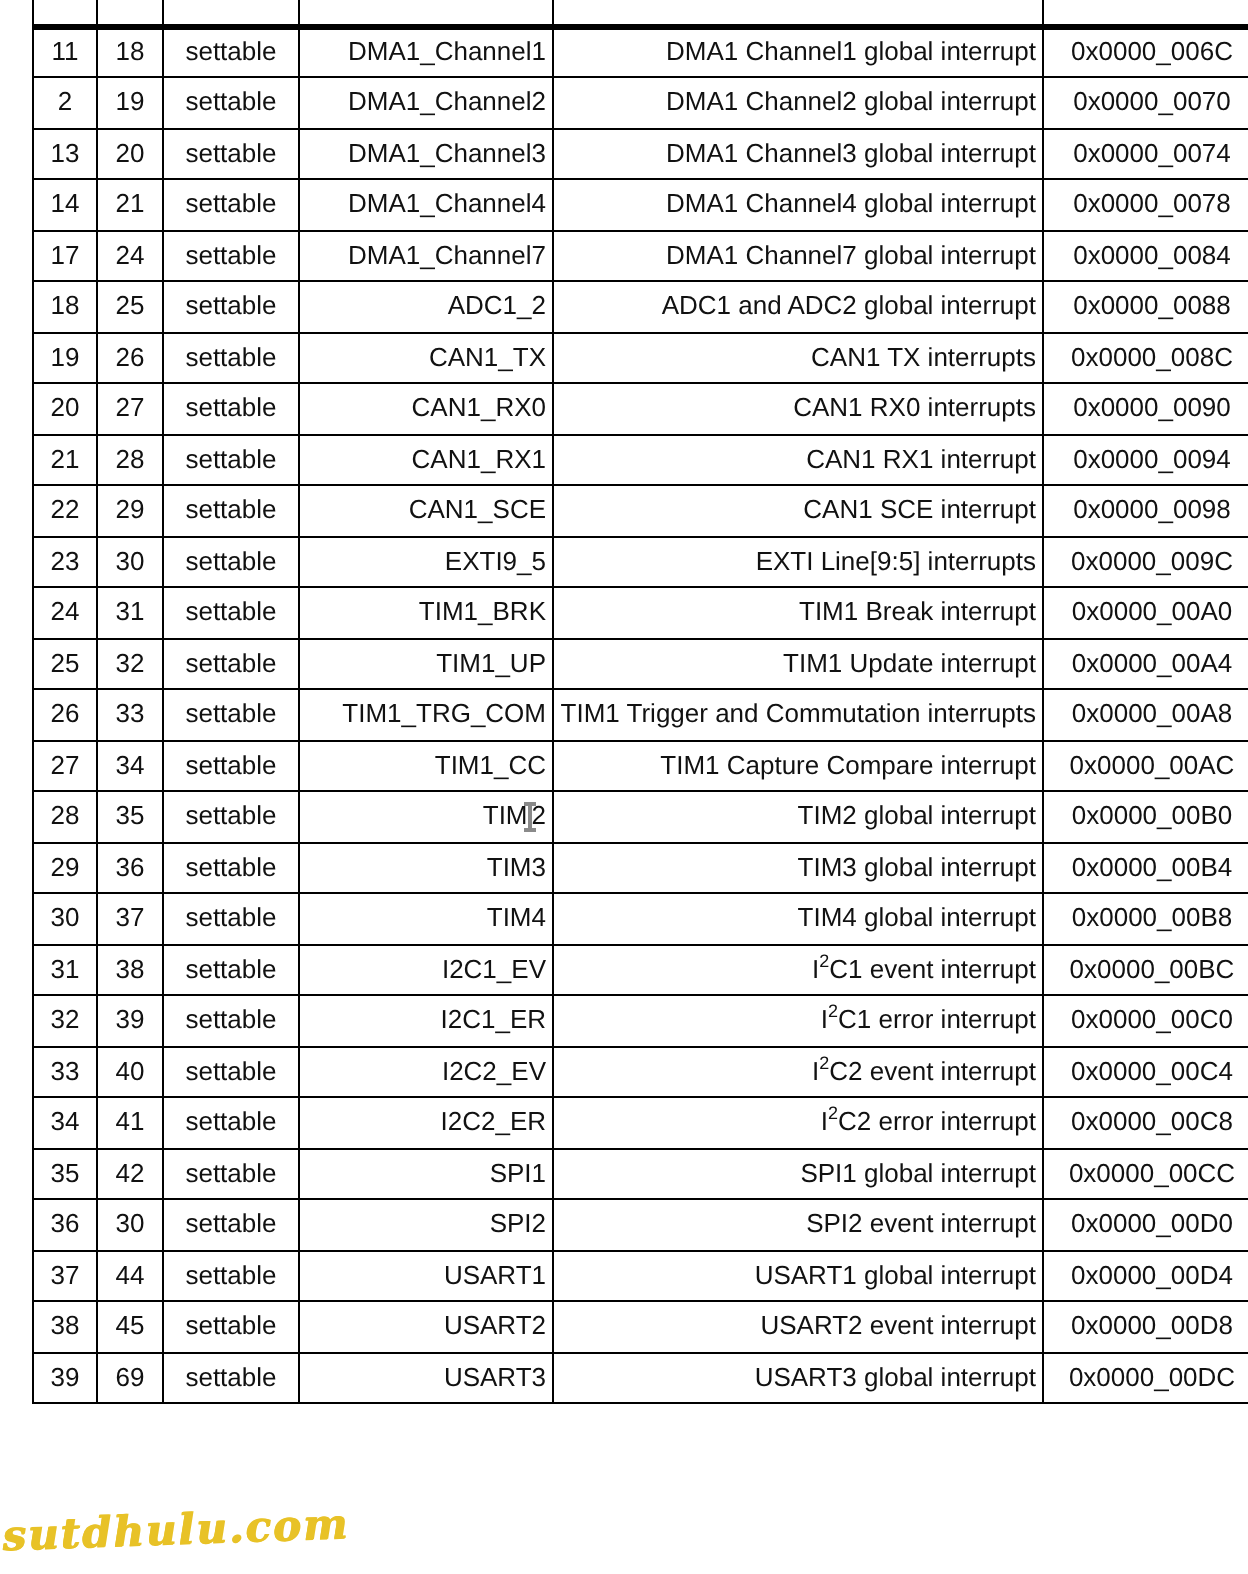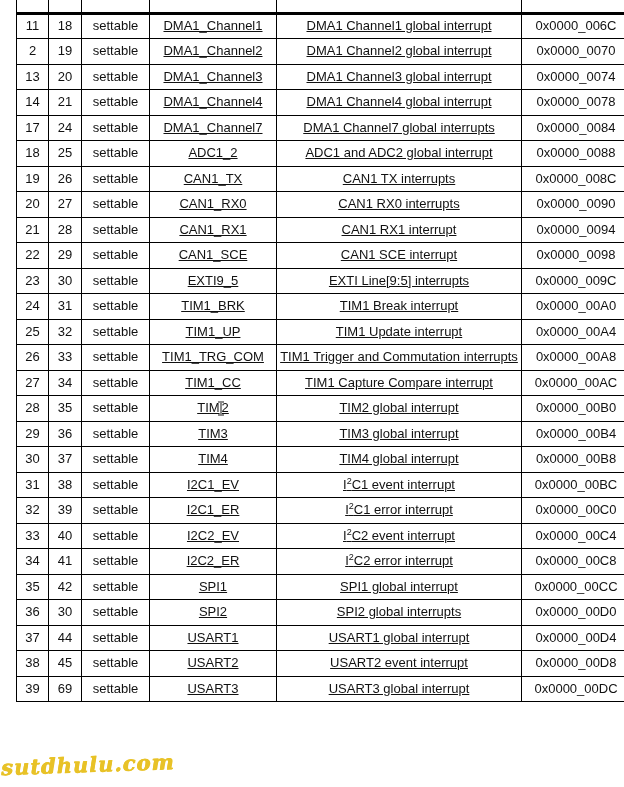--- a/index.html
+++ b/index.html
@@ -23,21 +23,21 @@
     font-size: 13px;
     line-height: 16px;
     vertical-align: middle;
     overflow: hidden;
     padding: 2px 3px;
   }
   tr.partial-row { height: 13px; }
   tr.partial-row td { border-top: none; border-bottom: 3px solid #000000; }
   tr.data-row { height: 25.5px; }
   td.center { text-align: center; }
-  td.left { text-align: center; padding-left: 7px; padding-right: 6px; text-decoration: underline; }
+  td.left { text-align: right; padding-left: 7px; padding-right: 6px; }
   sup { font-size: 9px; line-height: 0; vertical-align: super; }
   
   .ibeam {
     display: inline-block;
     position: relative;
     width: 2px; height: 15px;
     background: #8a8a8a;
     vertical-align: middle;
     margin: 0 0 0 0;
   }
@@ -115,21 +115,21 @@
         <td class="center">settable</td>
         <td class="left">DMA1_Channel4</td>
         <td class="left">DMA1 Channel4 global interrupt</td>
         <td class="center">0x0000_0078</td>
       </tr>
       <tr class="data-row">
         <td class="center">17</td>
         <td class="center">24</td>
         <td class="center">settable</td>
         <td class="left">DMA1_Channel7</td>
-        <td class="left">DMA1 Channel7 global interrupts</td>
+        <td class="left">DMA1 Channel7 global interrupt</td>
         <td class="center">0x0000_0084</td>
       </tr>
       <tr class="data-row">
         <td class="center">18</td>
         <td class="center">25</td>
         <td class="center">settable</td>
         <td class="left">ADC1_2</td>
         <td class="left">ADC1 and ADC2 global interrupt</td>
         <td class="center">0x0000_0088</td>
       </tr>
@@ -267,21 +267,21 @@
         <td class="center">settable</td>
         <td class="left">SPI1</td>
         <td class="left">SPI1 global interrupt</td>
         <td class="center">0x0000_00CC</td>
       </tr>
       <tr class="data-row">
         <td class="center">36</td>
         <td class="center">30</td>
         <td class="center">settable</td>
         <td class="left">SPI2</td>
-        <td class="left">SPI2 global interrupts</td>
+        <td class="left">SPI2 event interrupt</td>
         <td class="center">0x0000_00D0</td>
       </tr>
       <tr class="data-row">
         <td class="center">37</td>
         <td class="center">44</td>
         <td class="center">settable</td>
         <td class="left">USART1</td>
         <td class="left">USART1 global interrupt</td>
         <td class="center">0x0000_00D4</td>
       </tr>

